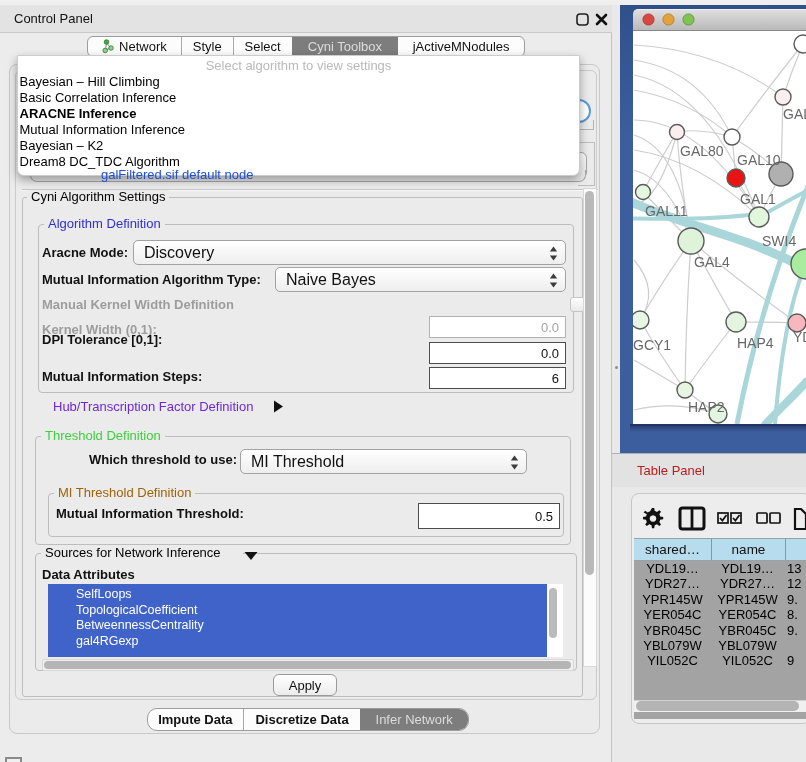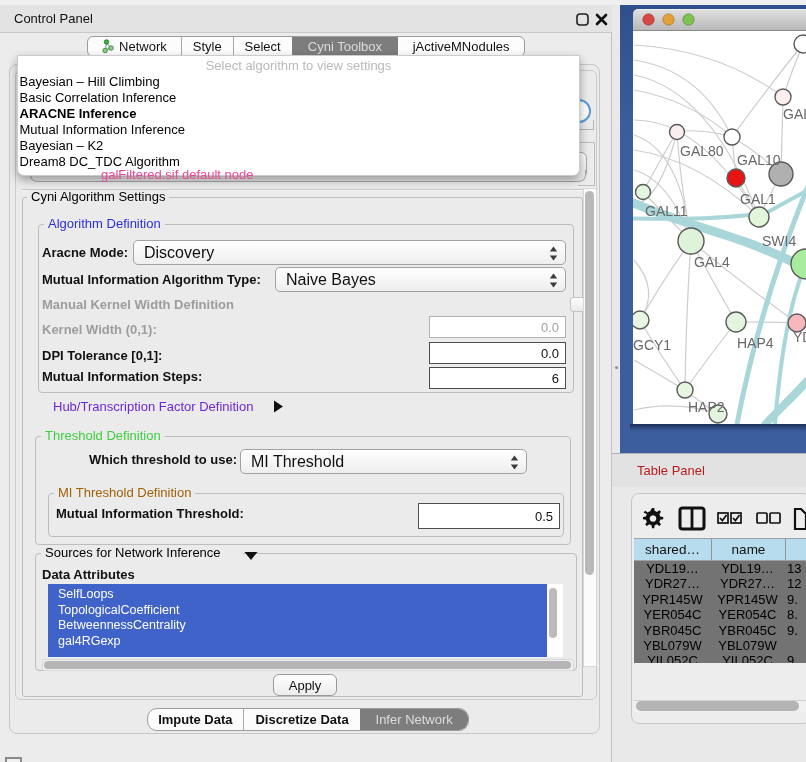--- a/index.html
+++ b/index.html
@@ -68,21 +68,21 @@
       <path d="M4.5 0.5 L8.2 5.6 L0.8 5.6 Z" fill="#3c3c3c"></path>
       <path d="M4.5 14.5 L0.8 9.4 L8.2 9.4 Z" fill="#3c3c3c"></path>
     </svg></div>
 
 <div class="lb" style="left:42px;top:297px;color:#9d9d9d">Manual Kernel Width Definition</div>
 <div class="a" style="left:570px;top:297px;width:15px;height:15px;background:linear-gradient(#fefefe,#e9e9e9);border:1px solid #c5c5c5;border-radius:3px"></div>
 
 <div class="lb" style="left:42px;top:322px;color:#9d9d9d">Kernel Width (0,1):</div>
 <div class="fld" style="left:429px;top:316px;width:137px;height:22px;border:1px solid #b2b2b2;color:#a3a3a3">0.0</div>
 
-<div class="lb" style="left:42px;top:348px">DPI Tolerance [0,1]:</div>
+<div class="lb" style="left:42px;top:332px">DPI Tolerance [0,1]:</div>
 <div class="fld" style="left:429px;top:342px;width:137px;height:22px">0.0</div>
 
 <div class="lb" style="left:42px;top:369px">Mutual Information Steps:</div>
 <div class="fld" style="left:429px;top:367px;width:137px;height:22px">6</div>
 
 <div class="a" style="left:53px;top:399px;font-size:13px;color:#6d28d9">Hub/Transcription Factor Definition</div>
 <svg class="a" style="left:273px;top:400px" width="11" height="13" viewBox="0 0 11 13">
     <path d="M1 0.5 L10 6.5 L1 12.5 Z" fill="#111"></path>
   </svg>
 
@@ -103,21 +103,21 @@
 
 <div class="tb" style="left:35px;top:553px;width:542px;height:118px"></div>
 <div class="tl" style="left:41px;top:546px;font-weight:normal;padding-right:22px">Sources for Network Inference</div>
 <svg class="a" style="left:244px;top:551px" width="14" height="10" viewBox="0 0 14 10">
     <path d="M0.5 1 L13.5 1 L7 9 Z" fill="#111"></path>
   </svg>
 
 <div class="lb" style="left:42px;top:567px">Data Attributes</div>
 
 <div class="a" style="left:48px;top:584px;width:515px;height:73px;background:#fff"></div>
-<div class="a" style="left:48px;top:584px;width:499px;height:73px;background:#3f63c9;color:#fff;font-size:12.5px;line-height:15.5px;padding:3px 0 0 10px">SelfLoops<br>TopologicalCoefficient<br>BetweennessCentrality<br>gal4RGexp</div>
+<div class="a" style="left:48px;top:584px;width:499px;height:73px;background:#3f63c9;color:#fff;font-size:12.5px;line-height:15.5px;padding:3px 0 0 28px">SelfLoops<br>TopologicalCoefficient<br>BetweennessCentrality<br>gal4RGexp</div>
 <div class="a" style="left:549px;top:588px;width:8px;height:50px;background:#bbbbbb;border-radius:4px"></div>
 
 <div class="a" style="left:42px;top:659px;width:532px;height:12px;background:#f0f0f0;border:1px solid #d8d8d8;border-radius:2px"></div>
 <div class="a" style="left:44px;top:661px;width:527px;height:8px;background:#b5b5b5;border-radius:4px"></div>
 
 <div class="a" style="left:273px;top:674px;width:64px;height:22px;background:linear-gradient(#ffffff,#ececec);border:1px solid #9a9a9a;border-radius:6px;display:flex;align-items:center;justify-content:center;font-size:13px;color:#111">Apply</div>
 
 <div class="a" style="left:583px;top:188px;width:14px;height:479px;background:#fbfbfb;border:1px solid #d8d8d8"></div>
 <div class="a" style="left:585px;top:191px;width:9px;height:384px;background:#b9b9b9;border-radius:4.5px"></div>
 
@@ -126,21 +126,21 @@
   <div class="sep"></div>
   <div class="seg" style="width:117px">Discretize Data</div>
   <div class="seg dark" style="width:108px;font-weight:normal">Infer Network</div>
 </div>
 
 <div class="a" style="left:5px;top:757px;width:17px;height:12px;background:#f0f0f0;border:2px solid #8a8a8a"></div>
 
 <div class="a" style="left:17px;top:55px;width:563px;height:121px;background:#fff;border:1px solid #cccccc;border-radius:1px 1px 7px 7px;box-shadow:0 4px 10px rgba(0,0,0,0.35)">
   <div style="text-align:center;font-size:13px;color:#b9b9b9;padding-top:3px;height:14px;line-height:14px">Select algorithm to view settings</div>
   <div style="font-size:13px;color:#000;line-height:16px;padding-left:1.5px;padding-top:1px">Bayesian – Hill Climbing<br>Basic Correlation Inference<br><b>ARACNE Inference</b><br>Mutual Information Inference<br>Bayesian – K2<br>Dream8 DC_TDC Algorithm</div>
-  <div style="position:absolute;left:83px;top:111px;font-size:13px;color:#ec4899">galFiltered.sif default node</div>
+  <div style="position:absolute;left:83px;top:111px;font-size:13px;color:#1d4ed8">galFiltered.sif default node</div>
 </div>
 
 <div class="a" style="left:612px;top:0;width:194px;height:762px;background:#e9e9e9"></div>
 
 <div class="a" style="left:0;top:0;width:806px;height:5px;background:#efefef"></div>
 
 <div class="a" style="left:620px;top:5px;width:186px;height:448px;background:linear-gradient(180deg,#30508c 0%,#3c5e9e 30%,#3c5e9e 100%)"></div>
 
 <div class="a" style="left:633px;top:9px;width:173px;height:22px;background:linear-gradient(#dedede,#b9b9b9);border-top:1px solid #eee;border-bottom:1px solid #8a8a8a;border-radius:5px 0 0 0"></div>
 <svg class="a" style="left:642px;top:13px" width="55" height="13" viewBox="0 0 55 13">
@@ -254,21 +254,21 @@
     <path d="M154 3 L160 3 L165 8 L165 23 L154 23 Z"></path>
   </g>
 </svg>
 
 <div class="a" style="left:634px;top:538px;width:172px;height:23px;background:#b7dcee;border-top:1px solid #9aa0a6;border-bottom:1px solid #9aa0a6;display:flex;font-size:13.5px;color:#111">
   <div style="width:77px;display:flex;align-items:center;justify-content:center;border-right:1px solid #8f959b">shared…</div>
   <div style="width:73px;display:flex;align-items:center;justify-content:center;border-right:1px solid #8f959b">name</div>
   <div style="flex:1"></div>
 </div>
 
-<div class="a" style="left:634px;top:561px;width:172px;height:102px;background:#737373;font-size:13px;color:#000;overflow:hidden">
+<div class="a" style="left:634px;top:561px;width:172px;height:158px;background:#a3a3a3;font-size:13px;color:#000;overflow:hidden">
   <table style="border-collapse:collapse;width:100%;font-size:13px;line-height:15.4px">
       <style>td{height:15.4px;padding:0;white-space:nowrap}</style>
     <tbody>
         <tr>
           <td style="width:77px;text-align:center">YDL19…</td>
           <td style="width:73px;text-align:center">YDL19…</td>
           <td style="padding-left:3px">13</td>
         </tr>
     <tr>
           <td style="text-align:center">YDR27…</td>

